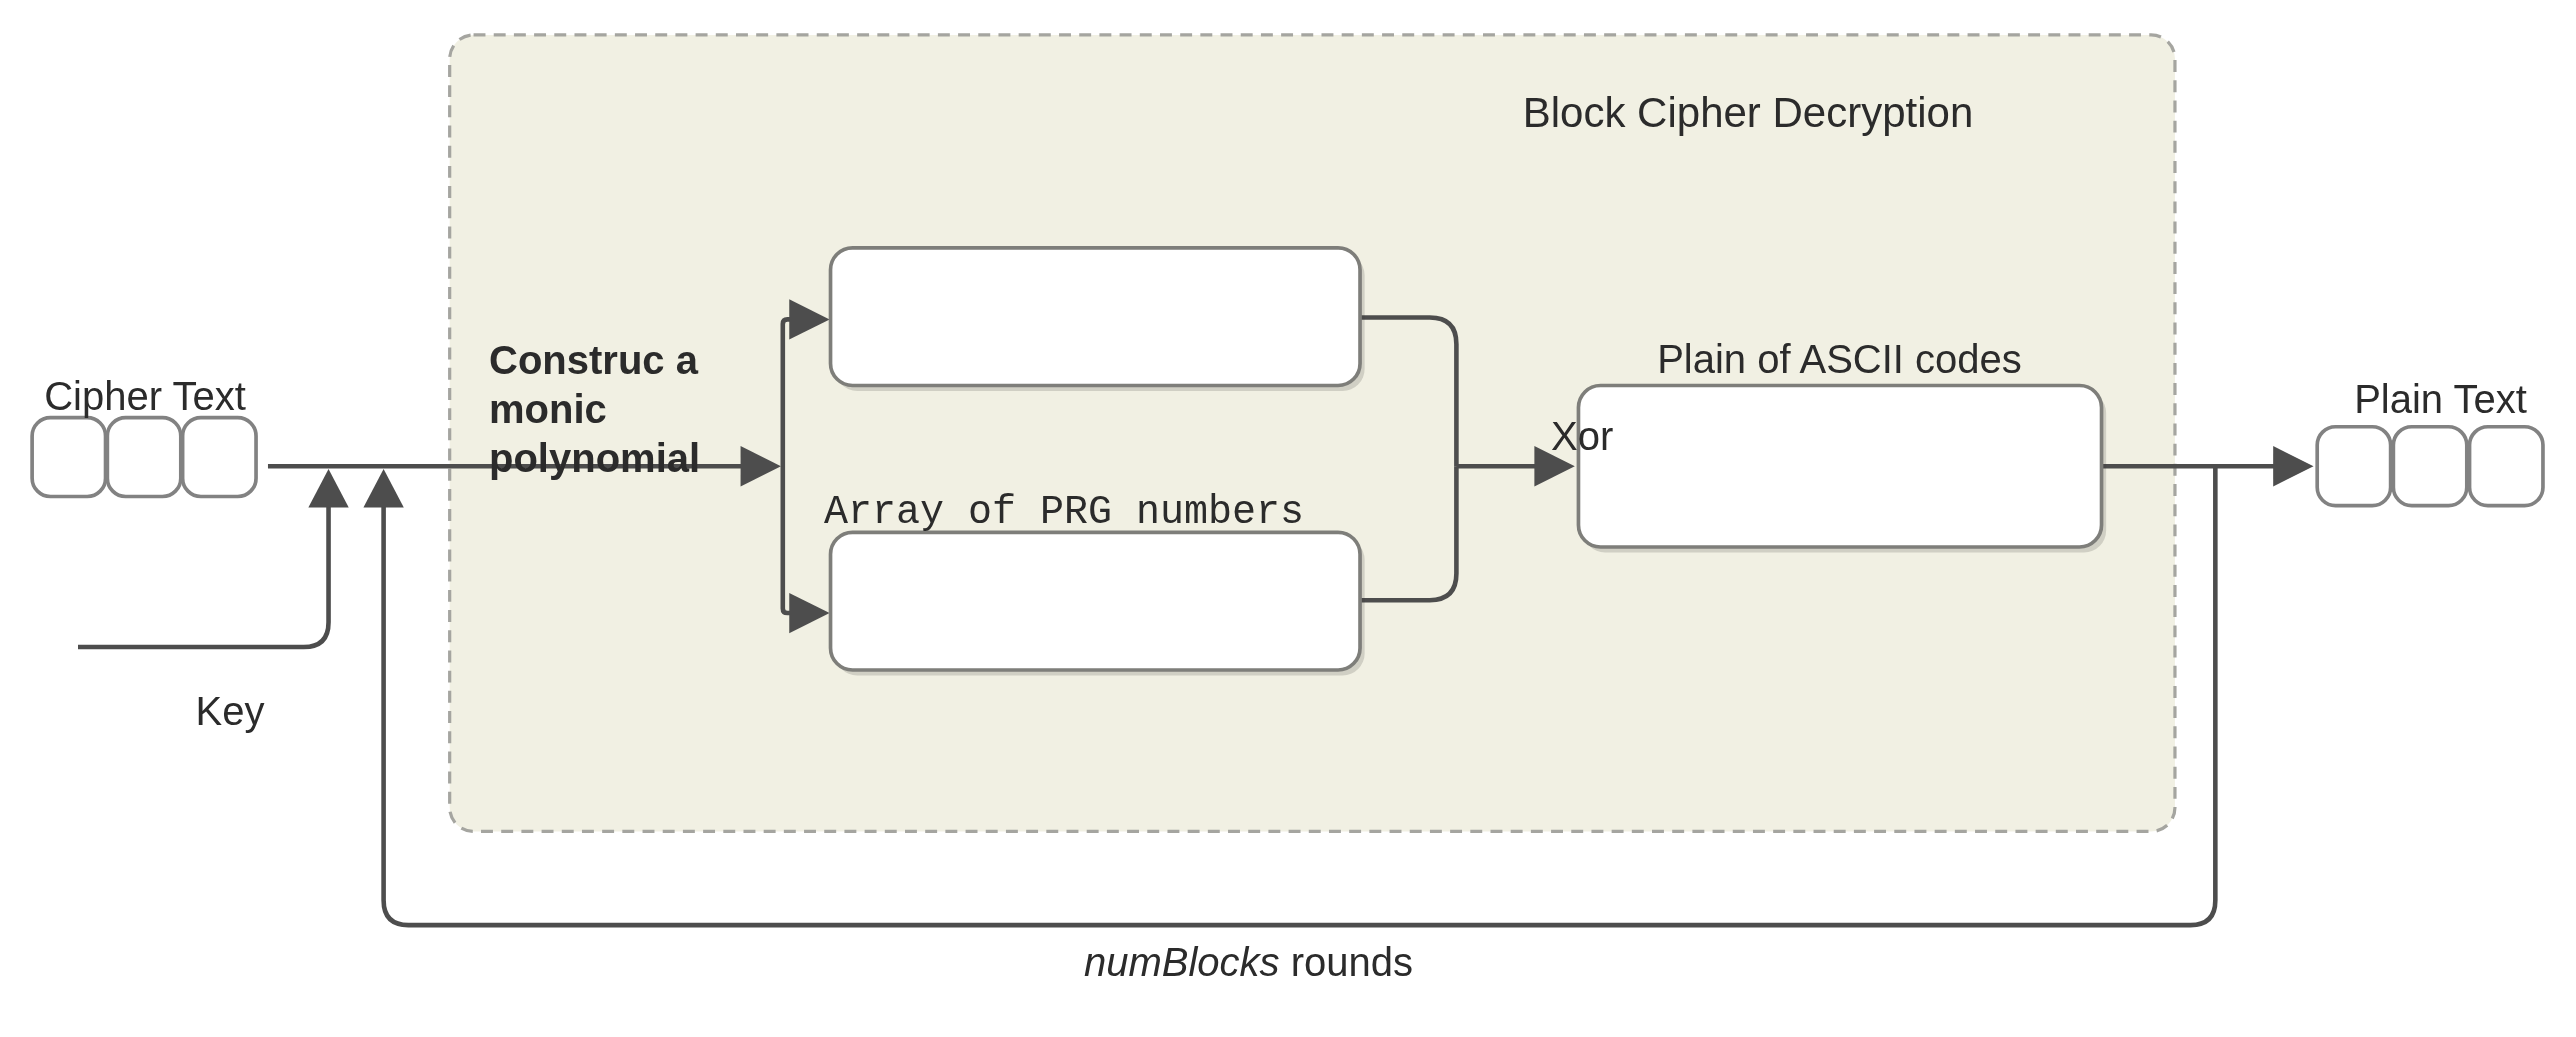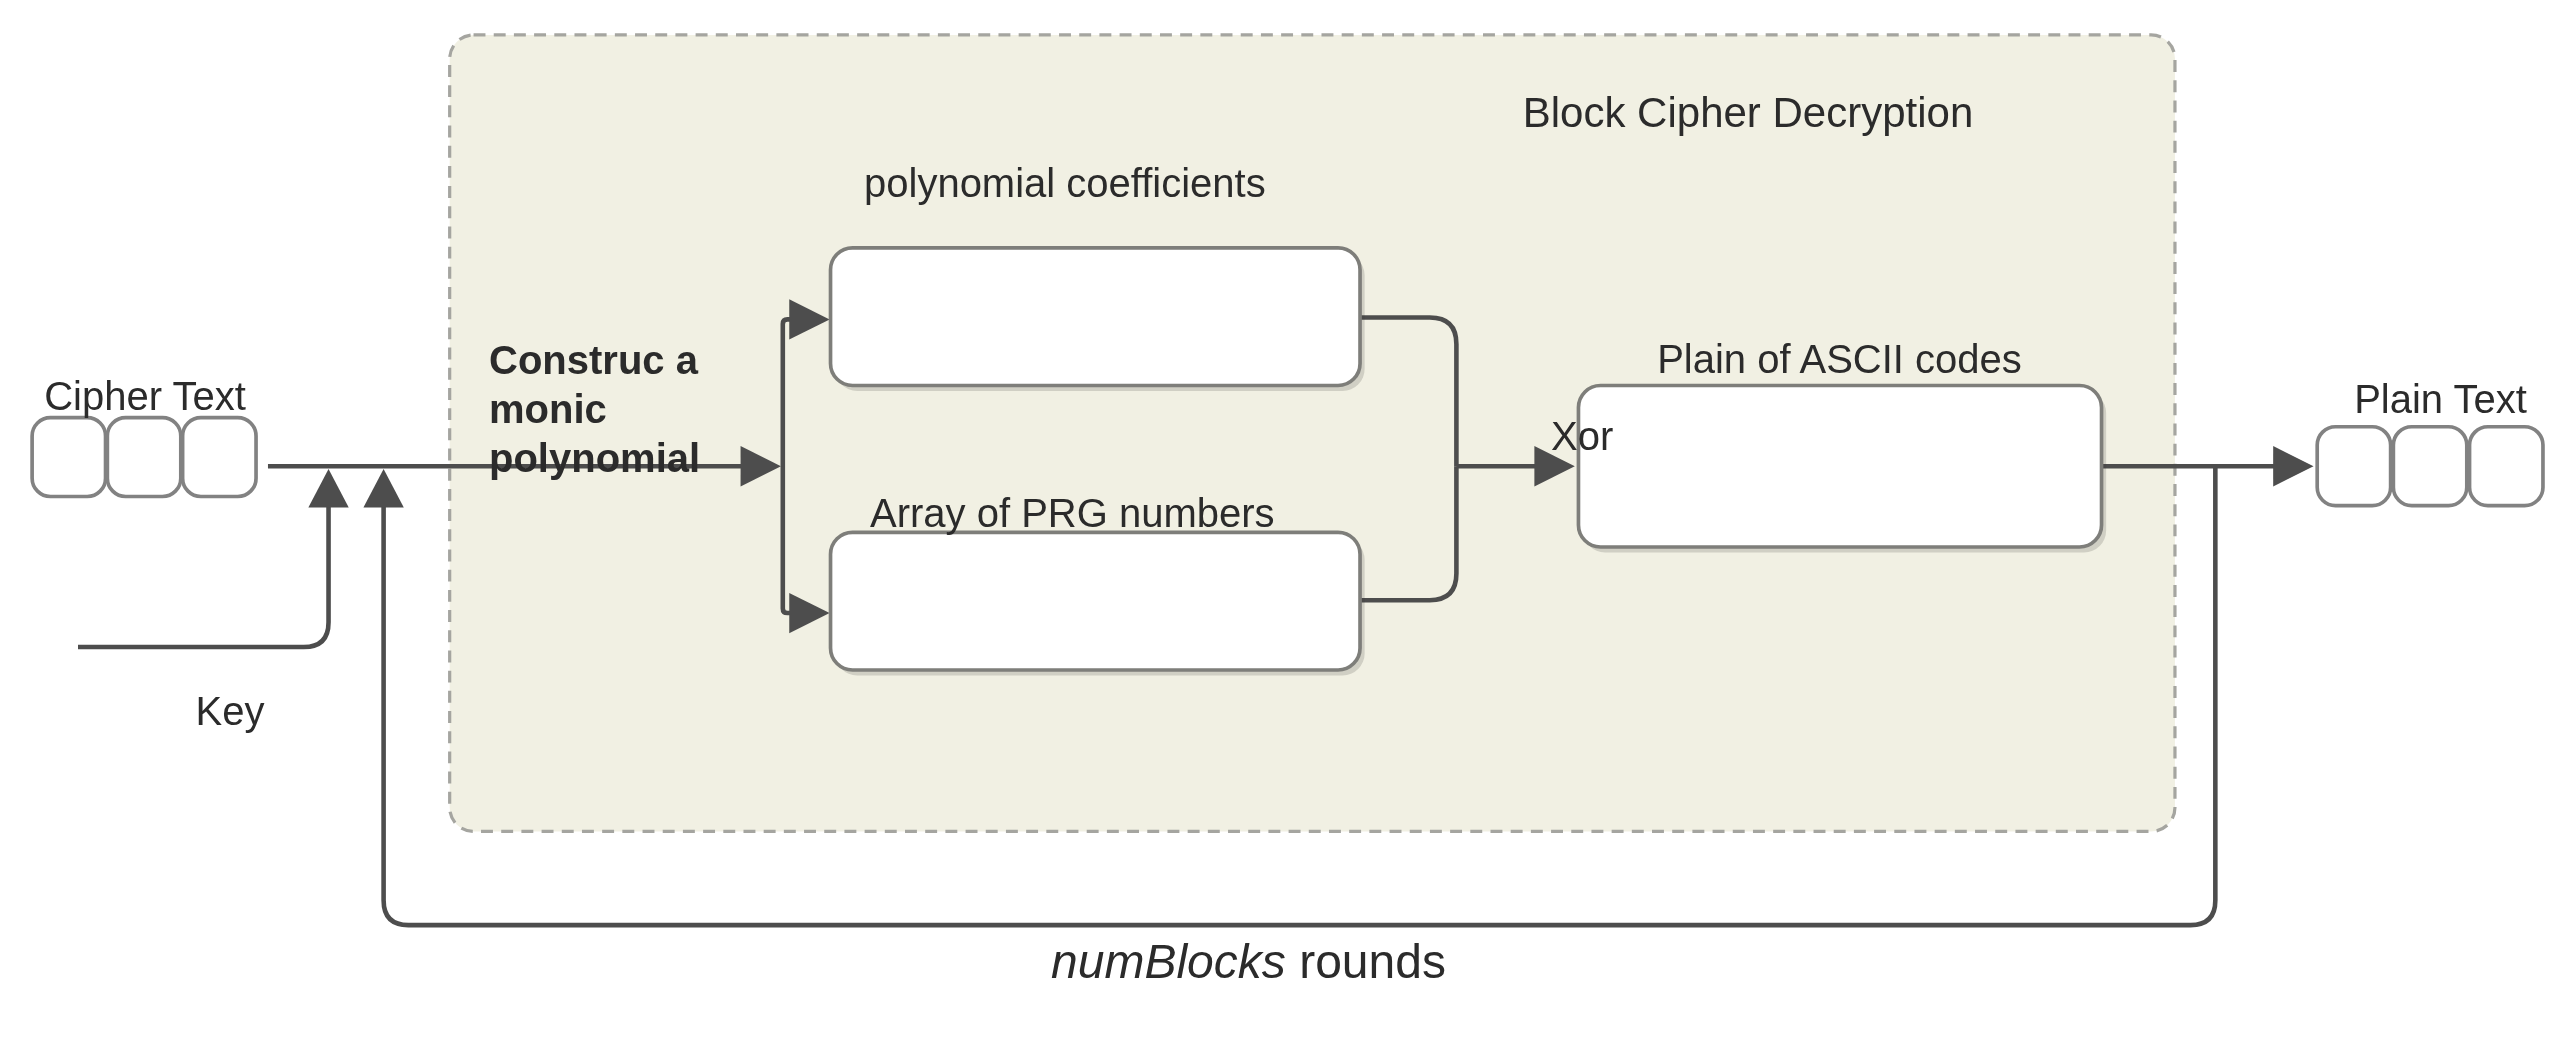--- a/index.html
+++ b/index.html
@@ -113,31 +113,30 @@
 
   <div class="lbl center" style="left:16.5px;top:351px;width:257px;">Cipher Text</div>
 
   <div class="lbl" style="left:489px;top:316px;line-height:49px;font-weight:bold;">
     <div>Construc a</div>
     <div>monic</div>
     <div>polynomial</div>
   </div>
 
   <div class="lbl" style="left:864px;top:138px;line-height:51px;">
-    <div>polynomial coefficients</div>
   </div>
 
-  <div class="lbl" style="left:870px;top:468px;">Array of PRG numbers</div>
+  <div class="lbl" style="left:824px;top:468px;font-family:Liberation Mono, monospace;">Array of PRG numbers</div>
 
   <div class="lbl" style="left:1551px;top:391px;">Xor</div>
 
   <div class="lbl center" style="left:1578px;top:314px;width:523px;">Plain of ASCII codes</div>
 
   <div class="lbl center" style="left:2303px;top:354px;width:275px;">Plain Text</div>
 
   <div class="lbl center" style="left:145px;top:666px;width:170px;">Key</div>
 
-  <div class="lbl center" style="left:973px;top:917px;width:551px;font-size:48px;">
+  <div class="lbl center" style="left:973px;top:917px;width:551px;font-size:40px;">
     <span class="italic">numBlocks</span><span> rounds</span>
   </div>
 
 </div>
 
 
 </body></html>

